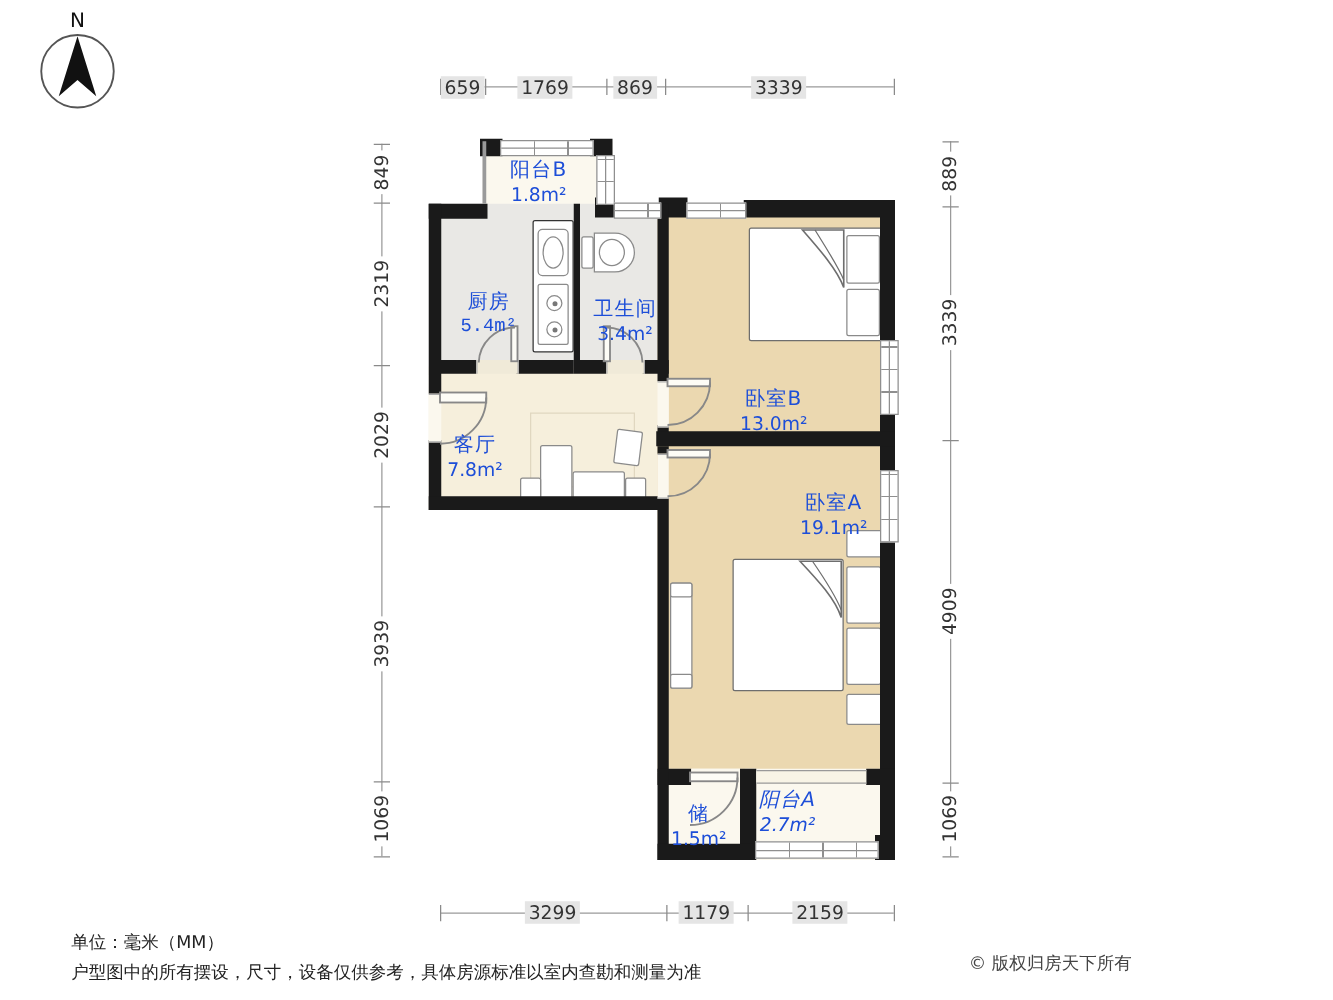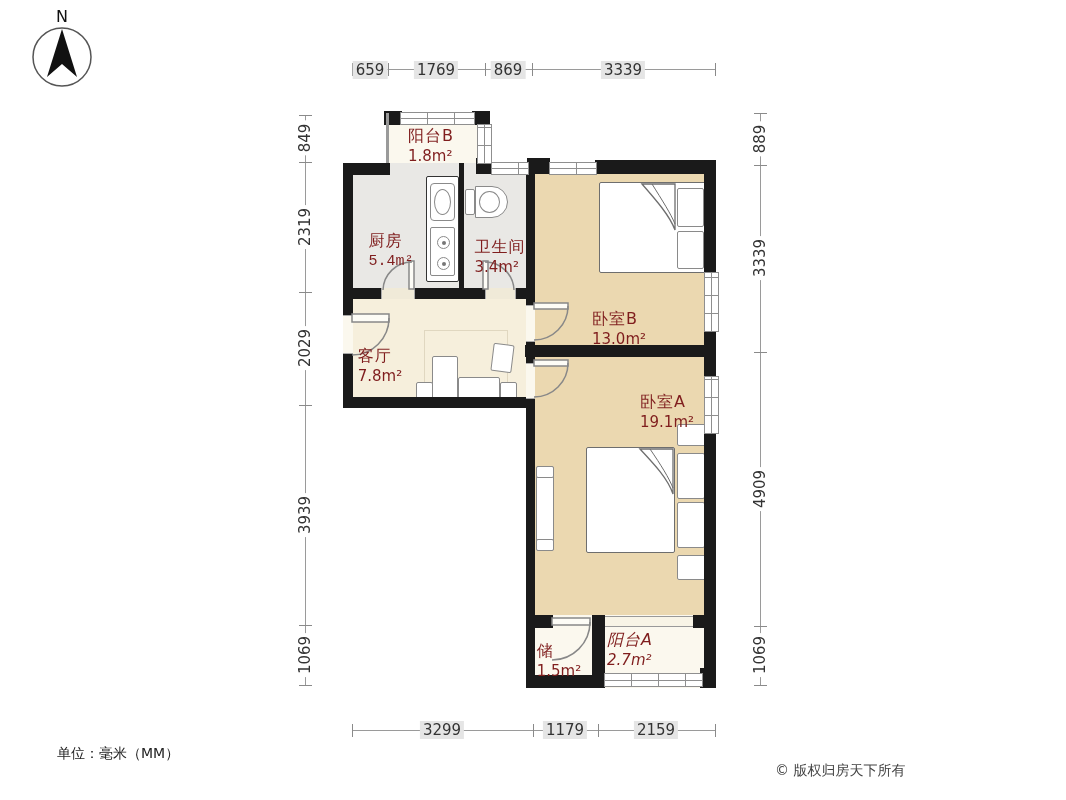--- a/index.html
+++ b/index.html
@@ -26,22 +26,22 @@
        linear-gradient(#8f8f8f,#8f8f8f) center/1px 100% no-repeat,#fff;}
   
   .gap-v{position:absolute;background:#fbf8ee;border-top:1px solid #aaa;border-bottom:1px solid #aaa;}
   .gap-h{position:absolute;background:#f0ead8;border-left:1px solid #aaa;border-right:1px solid #aaa;}
   .passage{position:absolute;background:#f8f4e6;border-top:1px solid #999;border-bottom:1px solid #999;}
   
   .furn{position:absolute;background:#fff;border:1.5px solid #6e6e6e;border-radius:2px;box-sizing:border-box;}
   .furn-light{position:absolute;background:#fff;border:1px solid #8a8a8a;border-radius:2px;box-sizing:border-box;}
   .rug{position:absolute;border:1px solid #e0d7c0;box-sizing:border-box;}
   
-  .room-label{position:absolute;transform:translate(-50%,-50%);
-              color:#7f1d1d;white-space:nowrap;line-height:20px;}
+  .room-label{position:absolute;transform:translate(-50%,-50%);text-align:center;
+              color:#1d4ed8;white-space:nowrap;line-height:20px;}
   .room-name{font-size:16px;font-weight:500;letter-spacing:1px;display:block;}
   .room-area{font-size:15px;display:block;}
   
   .dline{position:absolute;background:#9a9a9a;}
   .tick{position:absolute;background:#8a8a8a;}
   .dim{position:absolute;transform:translate(-50%,-50%);font-size:15px;color:#333;
        background:#e5e5e5;padding:0 3px;white-space:nowrap;}
   .dim-rot{position:absolute;transform:translate(-50%,-50%) rotate(-90deg);font-size:15px;color:#333;
        background:#fff;padding:0 3px;white-space:nowrap;}
   
@@ -256,15 +256,16 @@
   <div class="tick" style="left:754px;top:165px;width:13px;height:1px;"></div>
   <div class="tick" style="left:754px;top:352px;width:13px;height:1px;"></div>
   <div class="tick" style="left:754px;top:626px;width:13px;height:1px;"></div>
   <div class="tick" style="left:754px;top:685px;width:13px;height:1px;"></div>
   <span class="dim-rot" style="left:760px;top:139px;">889</span>
   <span class="dim-rot" style="left:760px;top:258px;">3339</span>
   <span class="dim-rot" style="left:760px;top:489px;">4909</span>
   <span class="dim-rot" style="left:760px;top:655px;">1069</span>
 
   <div class="foot" style="left:57px;top:745px;">单位：毫米（MM）</div>
+  <div class="foot" style="left:57px;top:769px;">户型图中的所有摆设，尺寸，设备仅供参考，具体房源标准以室内查勘和测量为准</div>
   <div class="copyright" style="left:775px;top:762px;">© 版权归房天下所有</div>
 
 </div>
 
 </body></html>

